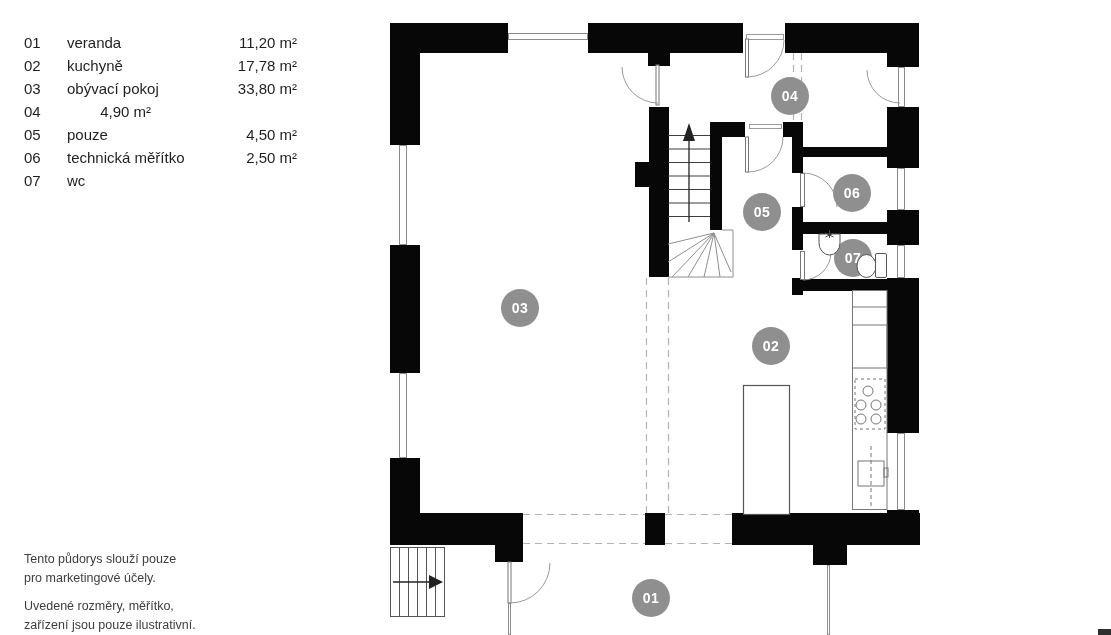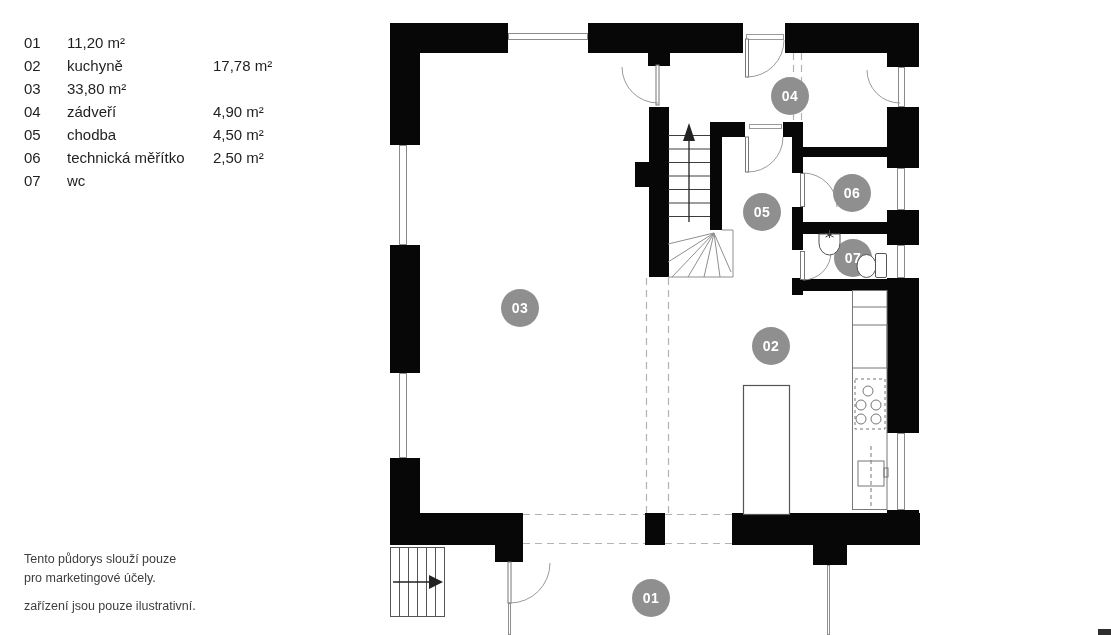--- a/index.html
+++ b/index.html
@@ -4,21 +4,21 @@
 <style>
   html,body{margin:0;padding:0;background:#fff;}
   #canvas{position:relative;width:1111px;height:635px;background:#ffffff;overflow:hidden;
           font-family:"Liberation Sans","DejaVu Sans",sans-serif;color:#1f1f1f;}
 
   
   #legend{position:absolute;left:24px;top:31px;width:273px;font-size:15px;}
   .legend-row{display:flex;align-items:baseline;height:23px;line-height:23px;}
   .legend-num{width:43px;flex:0 0 43px;}
   .legend-name{flex:1 1 auto;white-space:nowrap;}
-  .legend-area{flex:0 0 84px;white-space:nowrap;}
+  .legend-area{flex:0 0 84px;text-align:right;white-space:nowrap;}
 
   
   .footnote{position:absolute;left:24px;font-size:12.5px;line-height:18.5px;color:#3d3d3d;}
   #footnote1{top:550px;}
   #footnote2{top:597px;}
 
   
   #plan{position:absolute;left:0;top:0;width:1111px;height:635px;}
   .wall{position:absolute;background:#070707;}
   .window{position:absolute;background:#fff;border:1px solid #8a8a8a;box-sizing:border-box;}
@@ -31,58 +31,60 @@
   #corner-mark{position:absolute;left:1098px;top:629px;width:13px;height:6px;background:#2e2e2e;}
 </style>
 </head>
 <body>
 
 <div id="canvas">
 
   <div id="legend">
     <div class="legend-row">
       <span class="legend-num">01</span>
+      <span class="legend-name">veranda</span>
       <span class="legend-area">11,20 m²</span>
     </div>
     <div class="legend-row">
       <span class="legend-num">02</span>
       <span class="legend-name">kuchyně</span>
       <span class="legend-area">17,78 m²</span>
     </div>
     <div class="legend-row">
       <span class="legend-num">03</span>
+      <span class="legend-name">obývací pokoj</span>
       <span class="legend-area">33,80 m²</span>
     </div>
     <div class="legend-row">
       <span class="legend-num">04</span>
-      <span class="legend-name">zádveří</span>
       <span class="legend-area">4,90 m²</span>
     </div>
     <div class="legend-row">
       <span class="legend-num">05</span>
-      <span class="legend-name">chodba</span>
+      <span class="legend-name">pouze</span>
       <span class="legend-area">4,50 m²</span>
     </div>
     <div class="legend-row">
       <span class="legend-num">06</span>
       <span class="legend-name">technická měřítko</span>
       <span class="legend-area">2,50 m²</span>
     </div>
     <div class="legend-row">
       <span class="legend-num">07</span>
       <span class="legend-name">wc</span>
       <span class="legend-area"></span>
     </div>
   </div>
 
   <div id="footnote1" class="footnote">
     <div>Tento půdorys slouží pouze</div>
     <div>pro marketingové účely.</div>
   </div>
   <div id="footnote2" class="footnote">
+    <div>Uvedené rozměry, měřítko,</div>
     <div>zařízení jsou pouze ilustrativní.</div>
   </div>
 
   <div id="plan">
 
     <div class="wall" style="left:390px;top:23px;width:118px;height:30px;"></div>
     <div class="wall" style="left:588px;top:23px;width:155px;height:30px;"></div>
     <div class="wall" style="left:785px;top:23px;width:134px;height:30px;"></div>
     <div class="wall" style="left:390px;top:23px;width:30px;height:122px;"></div>
     <div class="wall" style="left:390px;top:245px;width:30px;height:128px;"></div>

